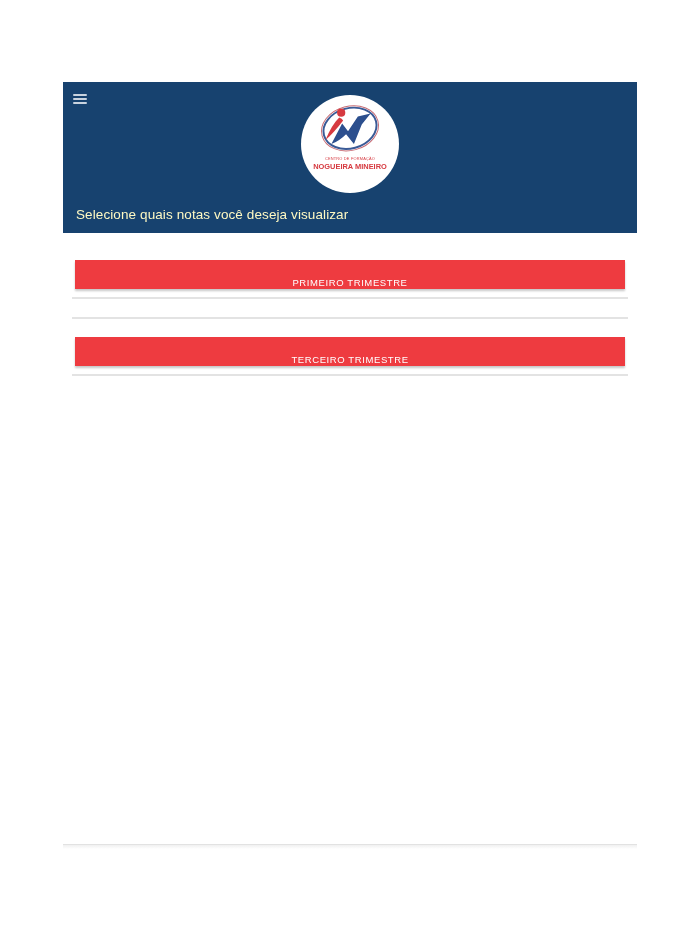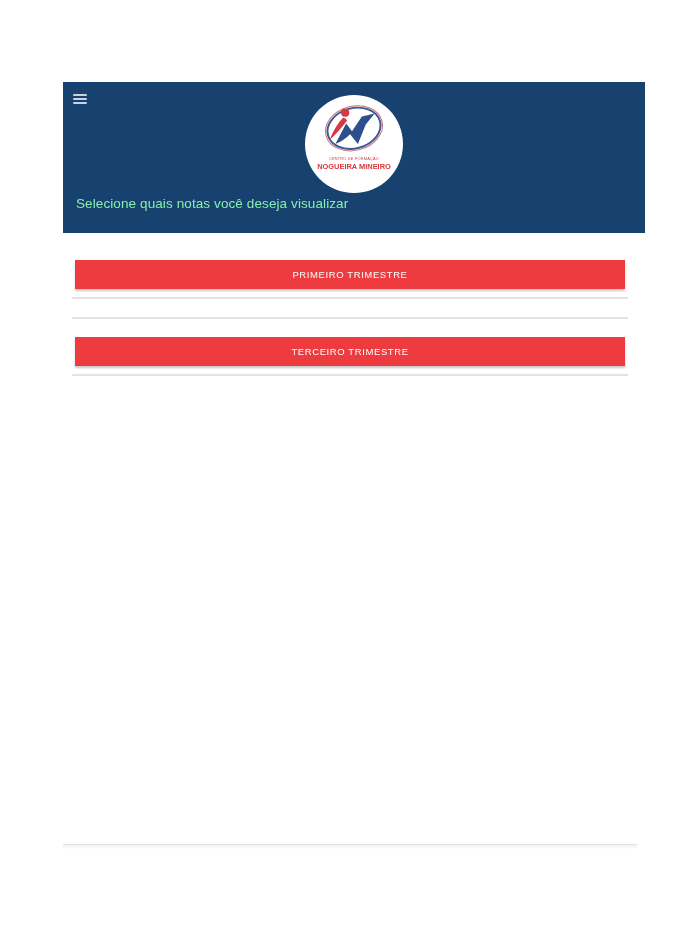--- a/index.html
+++ b/index.html
@@ -21,21 +21,20 @@
     top: 82px;
     width: 574px;
     height: 766px;
   }
   
   .app-header {
     position: relative;
     width: 100%;
     height: 151px;
     background: #17426F;
-    padding-left: 8px;
   }
   .menu-btn {
     position: absolute;
     left: 10px;
     top: 10px;
     width: 18px;
     height: 14px;
     cursor: pointer;
     display: flex;
     flex-direction: column;
@@ -56,22 +55,22 @@
     width: 98px;
     height: 98px;
     border-radius: 50%;
     background: #ffffff;
     overflow: hidden;
   }
   .logo-circle svg { display: block; width: 98px; height: 98px; }
   .header-subtitle {
     position: absolute;
     left: 13px;
-    bottom: 22px;
-    color: #86efac;
+    bottom: 11px;
+    color: #fef9c3;
     font-size: 13.5px;
     letter-spacing: 0.1px;
   }
   
   .btn-list {
     padding: 27px 12px 0 12px;
   }
   .grade-btn {
     display: block;
     width: 100%;
@@ -80,21 +79,21 @@
     background: #EE3B40;
     color: #ffffff;
     font-family: "Liberation Sans", "DejaVu Sans", sans-serif;
     font-size: 9.5px;
     letter-spacing: 0.6px;
     text-transform: uppercase;
     cursor: pointer;
     box-shadow: 0 2px 2px rgba(0,0,0,0.22);
     text-align: center;
     line-height: 29px;
-    padding: 0;
+    padding: 8px;
   }
   .divider {
     border: none;
     border-top: 2px solid #e3e3e3;
     margin: 8px -3px 18px -3px;
     height: 0;
   }
   .footer-divider {
     position: absolute;
     left: 0;

